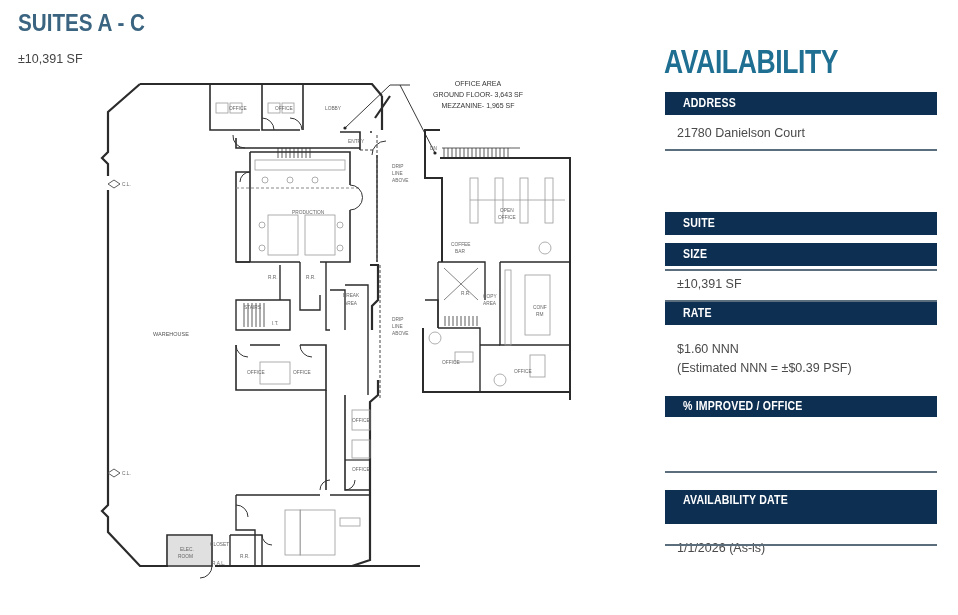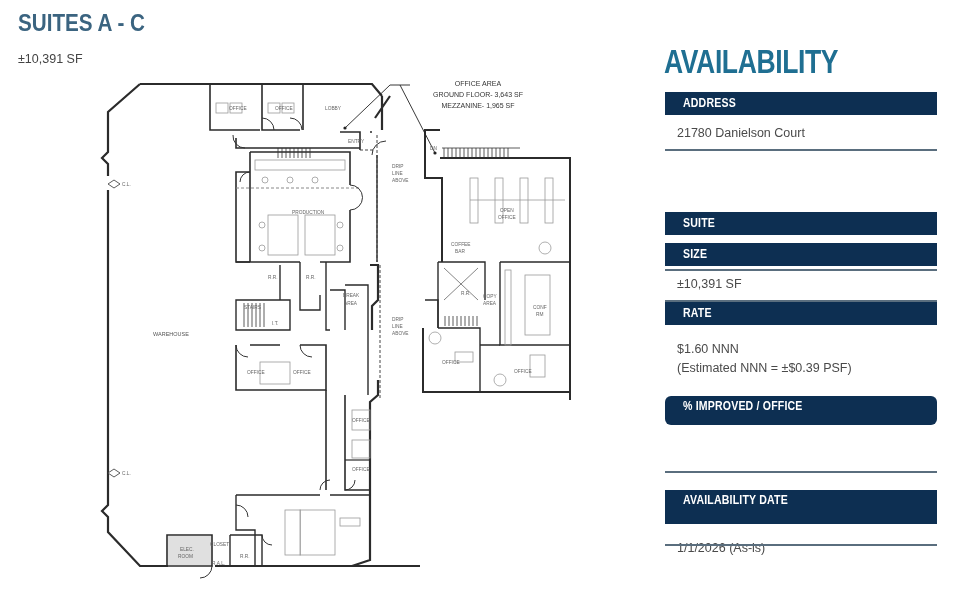--- a/index.html
+++ b/index.html
@@ -249,21 +249,21 @@
 
 <div class="section" style="top:302px;">
   <div class="sec-head"><span>RATE</span></div>
   <div class="sec-body" style="padding-top:15px; line-height:19px;">
     <div>$1.60 NNN</div>
     <div>(Estimated NNN = ±$0.39 PSF)</div>
   </div>
 </div>
 
 <div class="section" style="top:396px;">
-  <div class="sec-head" style="height:29px; line-height:21px;border-radius:6px;"><span>% IMPROVED / OFFICE</span></div>
+  <div class="sec-head" style="height:21px; line-height:21px;"><span>% IMPROVED / OFFICE</span></div>
   <div class="sec-rule" style="top:75px;"></div>
 </div>
 
 <div class="section" style="top:490px;">
   <div class="sec-head" style="height:34px; line-height:21px;"><span>AVAILABILITY DATE</span></div>
   <div class="sec-body" style="padding-top:14px;">
       <div>1/1/2026 (As-is)</div>
     </div>
   <div class="sec-rule" style="top:54px;"></div>
 </div>

